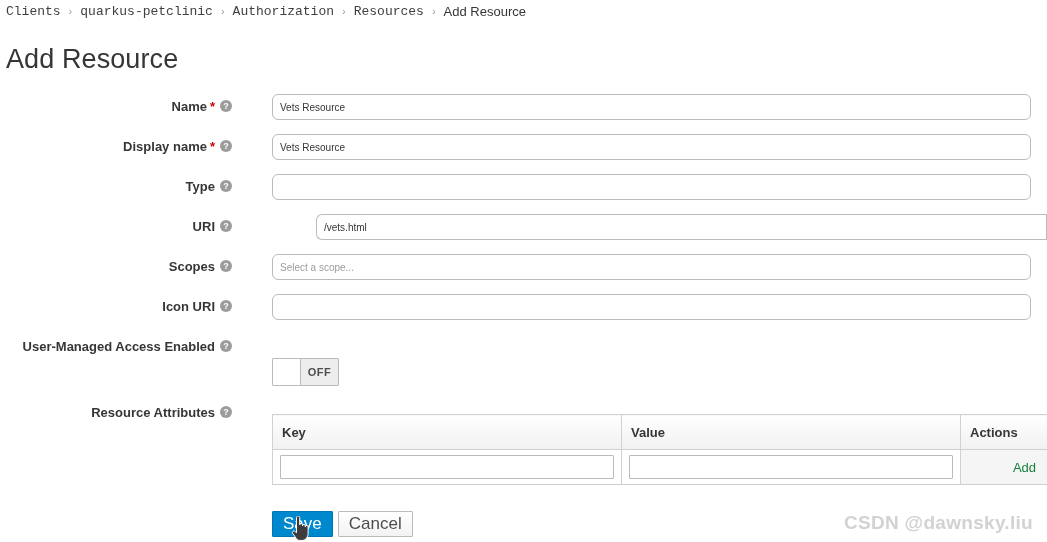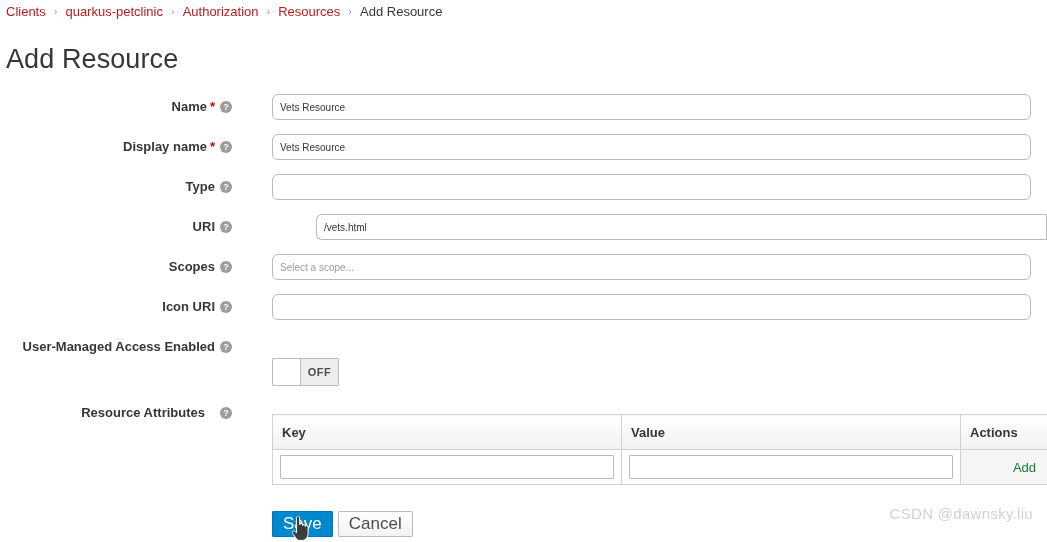--- a/index.html
+++ b/index.html
@@ -21,24 +21,25 @@
   .breadcrumb {
     position: absolute;
     top: 2px;
     left: 6px;
     height: 18px;
     display: flex;
     align-items: center;
     font-size: 13px;
   }
   .crumb-link {
-    color: #b91c1c;
+    color: #404040;
     text-decoration: none;
     cursor: pointer;
     white-space: nowrap;
+    font-family: Liberation Mono, monospace;
   }
   .crumb-current {
     color: #363636;
     white-space: nowrap;
   }
   .crumb-sep {
     color: #9c9c9c;
     margin: 0 8px;
     font-size: 11px;
     line-height: 1;
@@ -73,21 +74,21 @@
     width: 232px;
     text-align: right;
     font-weight: bold;
     font-size: 13px;
     color: #363636;
     padding-top: 6px;
     line-height: 14px;
     white-space: nowrap;
     display: flex;
     justify-content: flex-end;
-    align-items: center;
+    align-items: flex-start;
     gap: 0px;
     box-sizing: border-box;
   }
   .req-star {
     color: #cc0000;
     font-weight: bold;
     margin-left: 3px;
     font-size: 13px;
   }
   .help-icon {
@@ -252,25 +253,26 @@
   .btn-default {
     background: linear-gradient(to bottom, #ffffff 0%, #f3f3f3 100%);
     border: 1px solid #bbbbbb;
     color: #4d4d4d;
   }
 
   
   .watermark {
     position: absolute;
     right: 14px;
-    bottom: 20px;
+    bottom: 8px;
     color: #d2d2d2;
-    font-size: 15px;
+    font-size: 19px;
     letter-spacing: 0.3px;
     user-select: none;
+    font-weight: bold;
   }
 
   
   .cursor {
     position: absolute;
     left: 291px;
     top: 516px;
     width: 22px;
     height: 26px;
     pointer-events: none;
@@ -373,21 +375,21 @@
     </div>
     <div class="field-wrap">
       <div class="switch">
         <div class="knob"></div>
         <div class="lbl">OFF</div>
       </div>
     </div>
   </div>
 
   <div class="form-row">
-    <div class="form-label" style="padding-top:2px;gap:10px;">
+    <div class="form-label" style="padding-top:2px;">
       <span>Resource Attributes</span>
       <span class="help-icon">?</span>
     </div>
     <div class="field-wrap" style="margin-top:10px;">
       <table class="attr-table">
         <thead>
           <tr>
             <th style="width:330px;">Key</th>
             <th style="width:320px;">Value</th>
             <th style="width:109px;">Actions</th>

